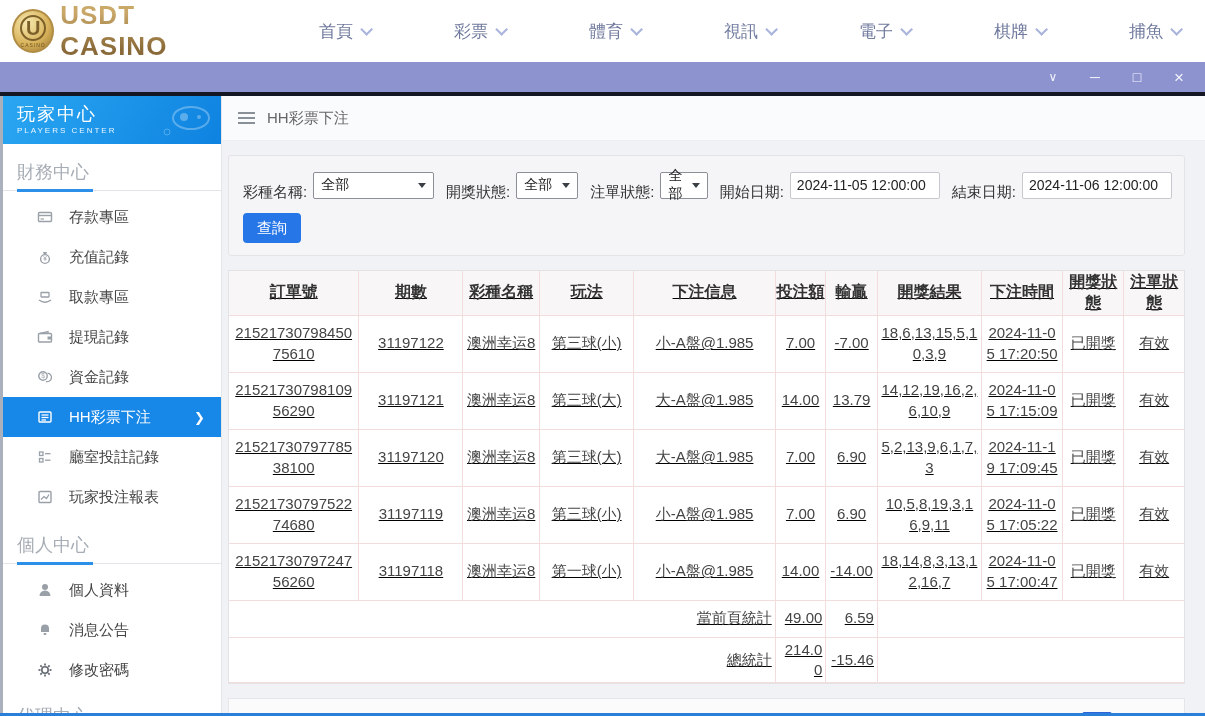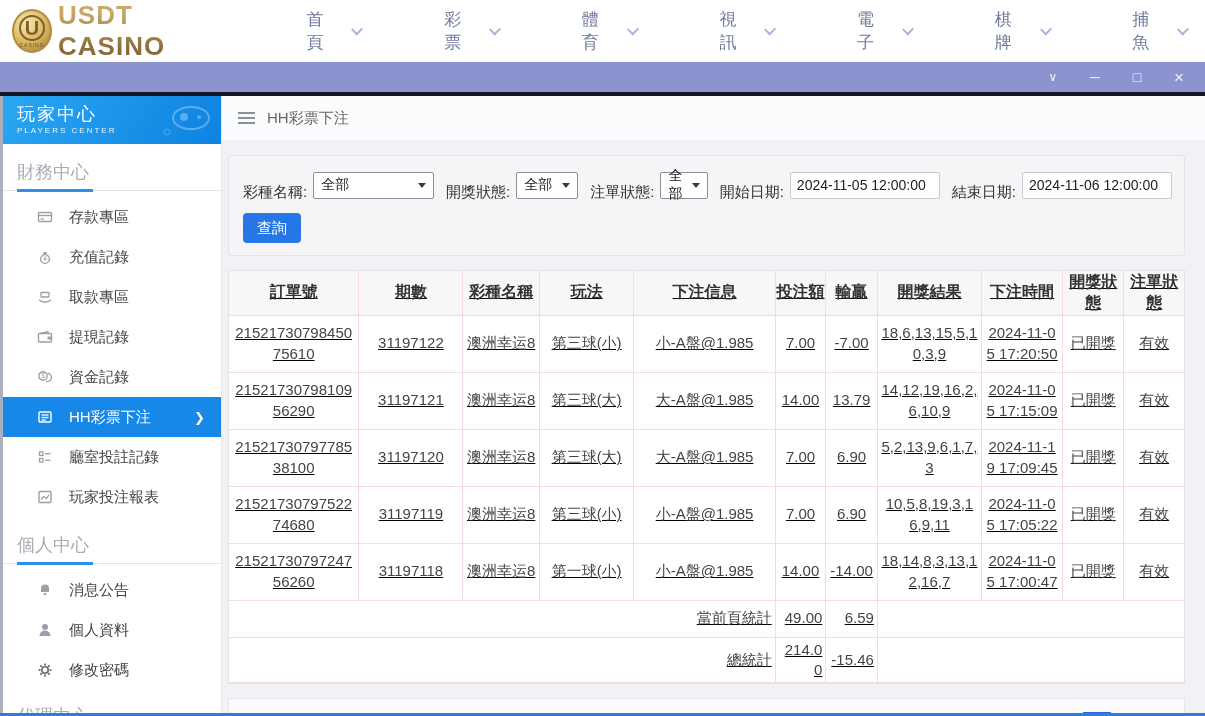--- a/index.html
+++ b/index.html
@@ -12,21 +12,21 @@
   .coin { width:44px; height:44px; border-radius:50%;
     background:radial-gradient(circle at 35% 30%, #f7e9b0, #d9b45c 55%, #9a7430);
     border:2px solid #b08c45; display:flex; flex-direction:column; align-items:center; justify-content:center; }
   .coin .coin-u { font-size:20px; font-weight:bold; color:#7d5f2a; line-height:18px;
     border:2px solid #7d5f2a; border-radius:50%; width:26px; height:26px; display:flex; align-items:center; justify-content:center; }
   .coin .coin-sub { font-size:5px; color:#6e531f; letter-spacing:1px; margin-top:1px; }
   .brand { font-size:26px; font-weight:bold; letter-spacing:1px;
     background:linear-gradient(180deg,#caa868 20%,#8a6a38 80%);
     -webkit-background-clip:text; background-clip:text; color:transparent; }
   .mainnav { display:flex; align-items:center; gap:66px; margin-left:58px; }
-  .nav-item { display:flex; align-items:center; gap:17px; font-size:17px; color:#707a9e; cursor:pointer;margin-left:19px; }
+  .nav-item { display:flex; align-items:center; gap:7px; font-size:17px; color:#707a9e; cursor:pointer;margin-left:19px; }
   .nav-chev { width:9px; height:9px; border-right:2px solid #a9b4dd; border-bottom:2px solid #a9b4dd;
     transform:rotate(45deg) translateY(-3px); }
 
   
   .titlebar { height:30px; background:#8d93cf; display:flex; align-items:center;
     justify-content:flex-end; gap:26px; padding-right:18px; }
   .winbtn { color:#f2f3fb; font-size:14px; line-height:1; cursor:pointer; width:16px; text-align:center; }
   .winbtn.chev { font-size:12px; }
 
   
@@ -227,31 +227,31 @@
         <polyline points="4,10.5 7,7.5 9.5,9.5 12,5.5" fill="none" stroke="#9aa0a8" stroke-width="1.3"></polyline>
       </svg>
       <span>玩家投注報表</span>
     </div>
 
     <div class="section-title">個人中心</div>
     <div class="section-rule"></div>
 
     <div class="menu-item">
       <svg width="16" height="16" viewBox="0 0 16 16">
+        <circle cx="8" cy="5" r="3" fill="#9aa0a8"></circle>
+        <path d="M2.5 14 a5.5 5.5 0 0 1 11 0 z" fill="#9aa0a8"></path>
+      </svg>
+      <span>個人資料</span>
+    </div>
+    <div class="menu-item">
+      <svg width="16" height="16" viewBox="0 0 16 16">
         <path d="M8 2.5 a4 4 0 0 1 4 4 v3.5 h-8 v-3.5 a4 4 0 0 1 4-4 z" fill="#9aa0a8"></path>
         <rect x="6.5" y="11" width="3" height="2" rx="1" fill="#9aa0a8"></rect>
       </svg>
       <span>消息公告</span>
-    </div>
-    <div class="menu-item">
-      <svg width="16" height="16" viewBox="0 0 16 16">
-        <circle cx="8" cy="5" r="3" fill="#9aa0a8"></circle>
-        <path d="M2.5 14 a5.5 5.5 0 0 1 11 0 z" fill="#9aa0a8"></path>
-      </svg>
-      <span>個人資料</span>
     </div>
     <div class="menu-item">
       <svg width="16" height="16" viewBox="0 0 16 16">
         <circle cx="8" cy="8" r="3.2" fill="none" stroke="#666c74" stroke-width="1.6"></circle>
         <g stroke="#666c74" stroke-width="1.8">
           <line x1="8" y1="1.5" x2="8" y2="3.5"></line>
             <line x1="8" y1="12.5" x2="8" y2="14.5"></line>
           <line x1="1.5" y1="8" x2="3.5" y2="8"></line>
             <line x1="12.5" y1="8" x2="14.5" y2="8"></line>
           <line x1="3.4" y1="3.4" x2="4.8" y2="4.8"></line>

